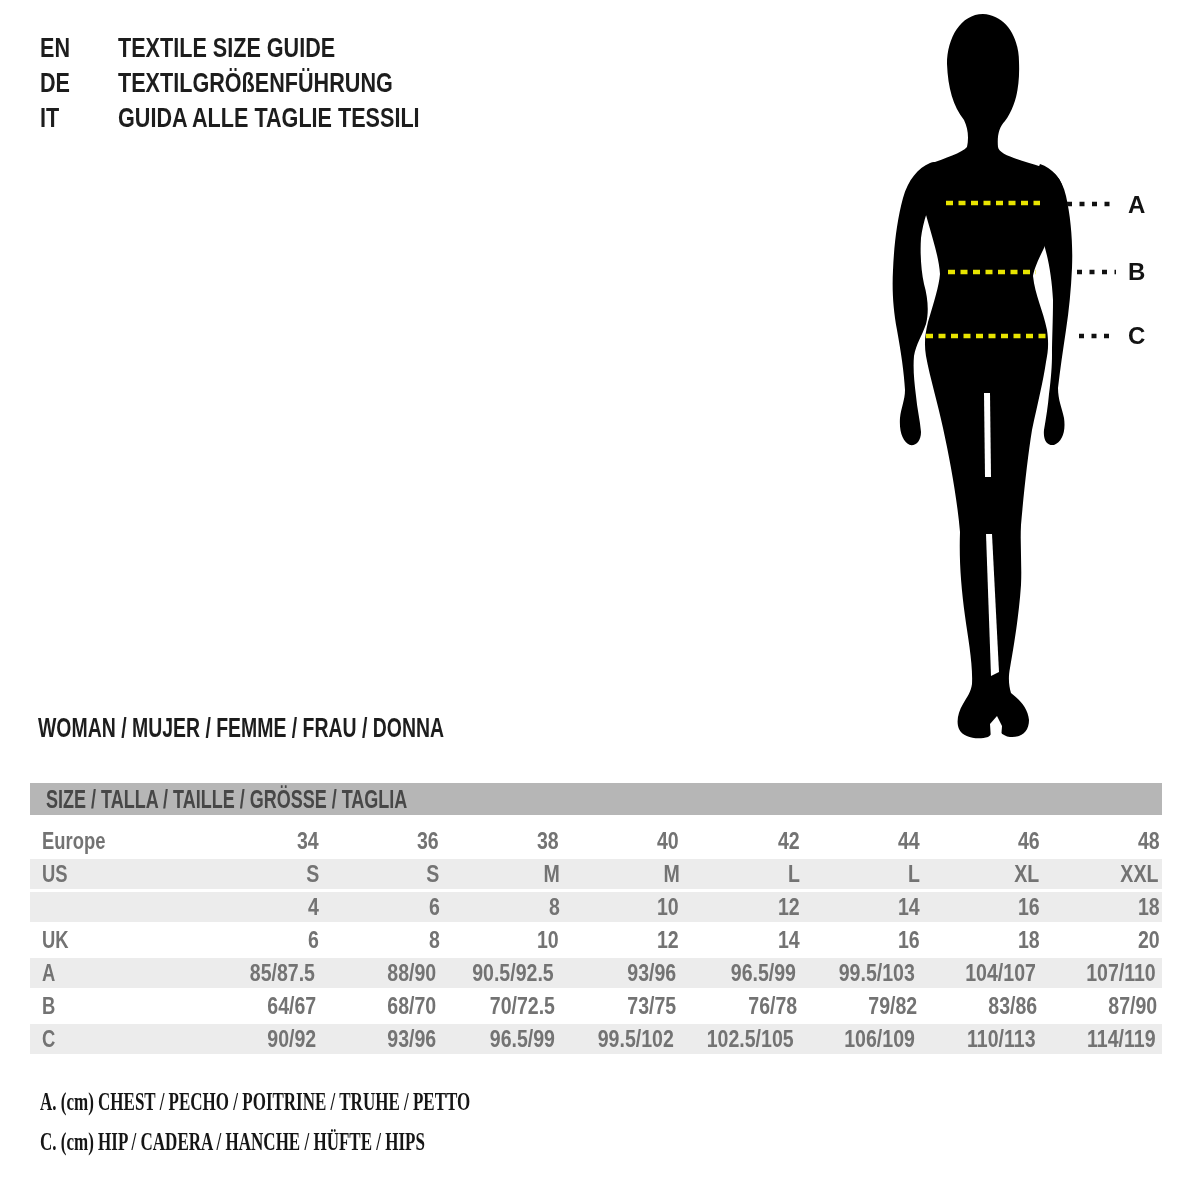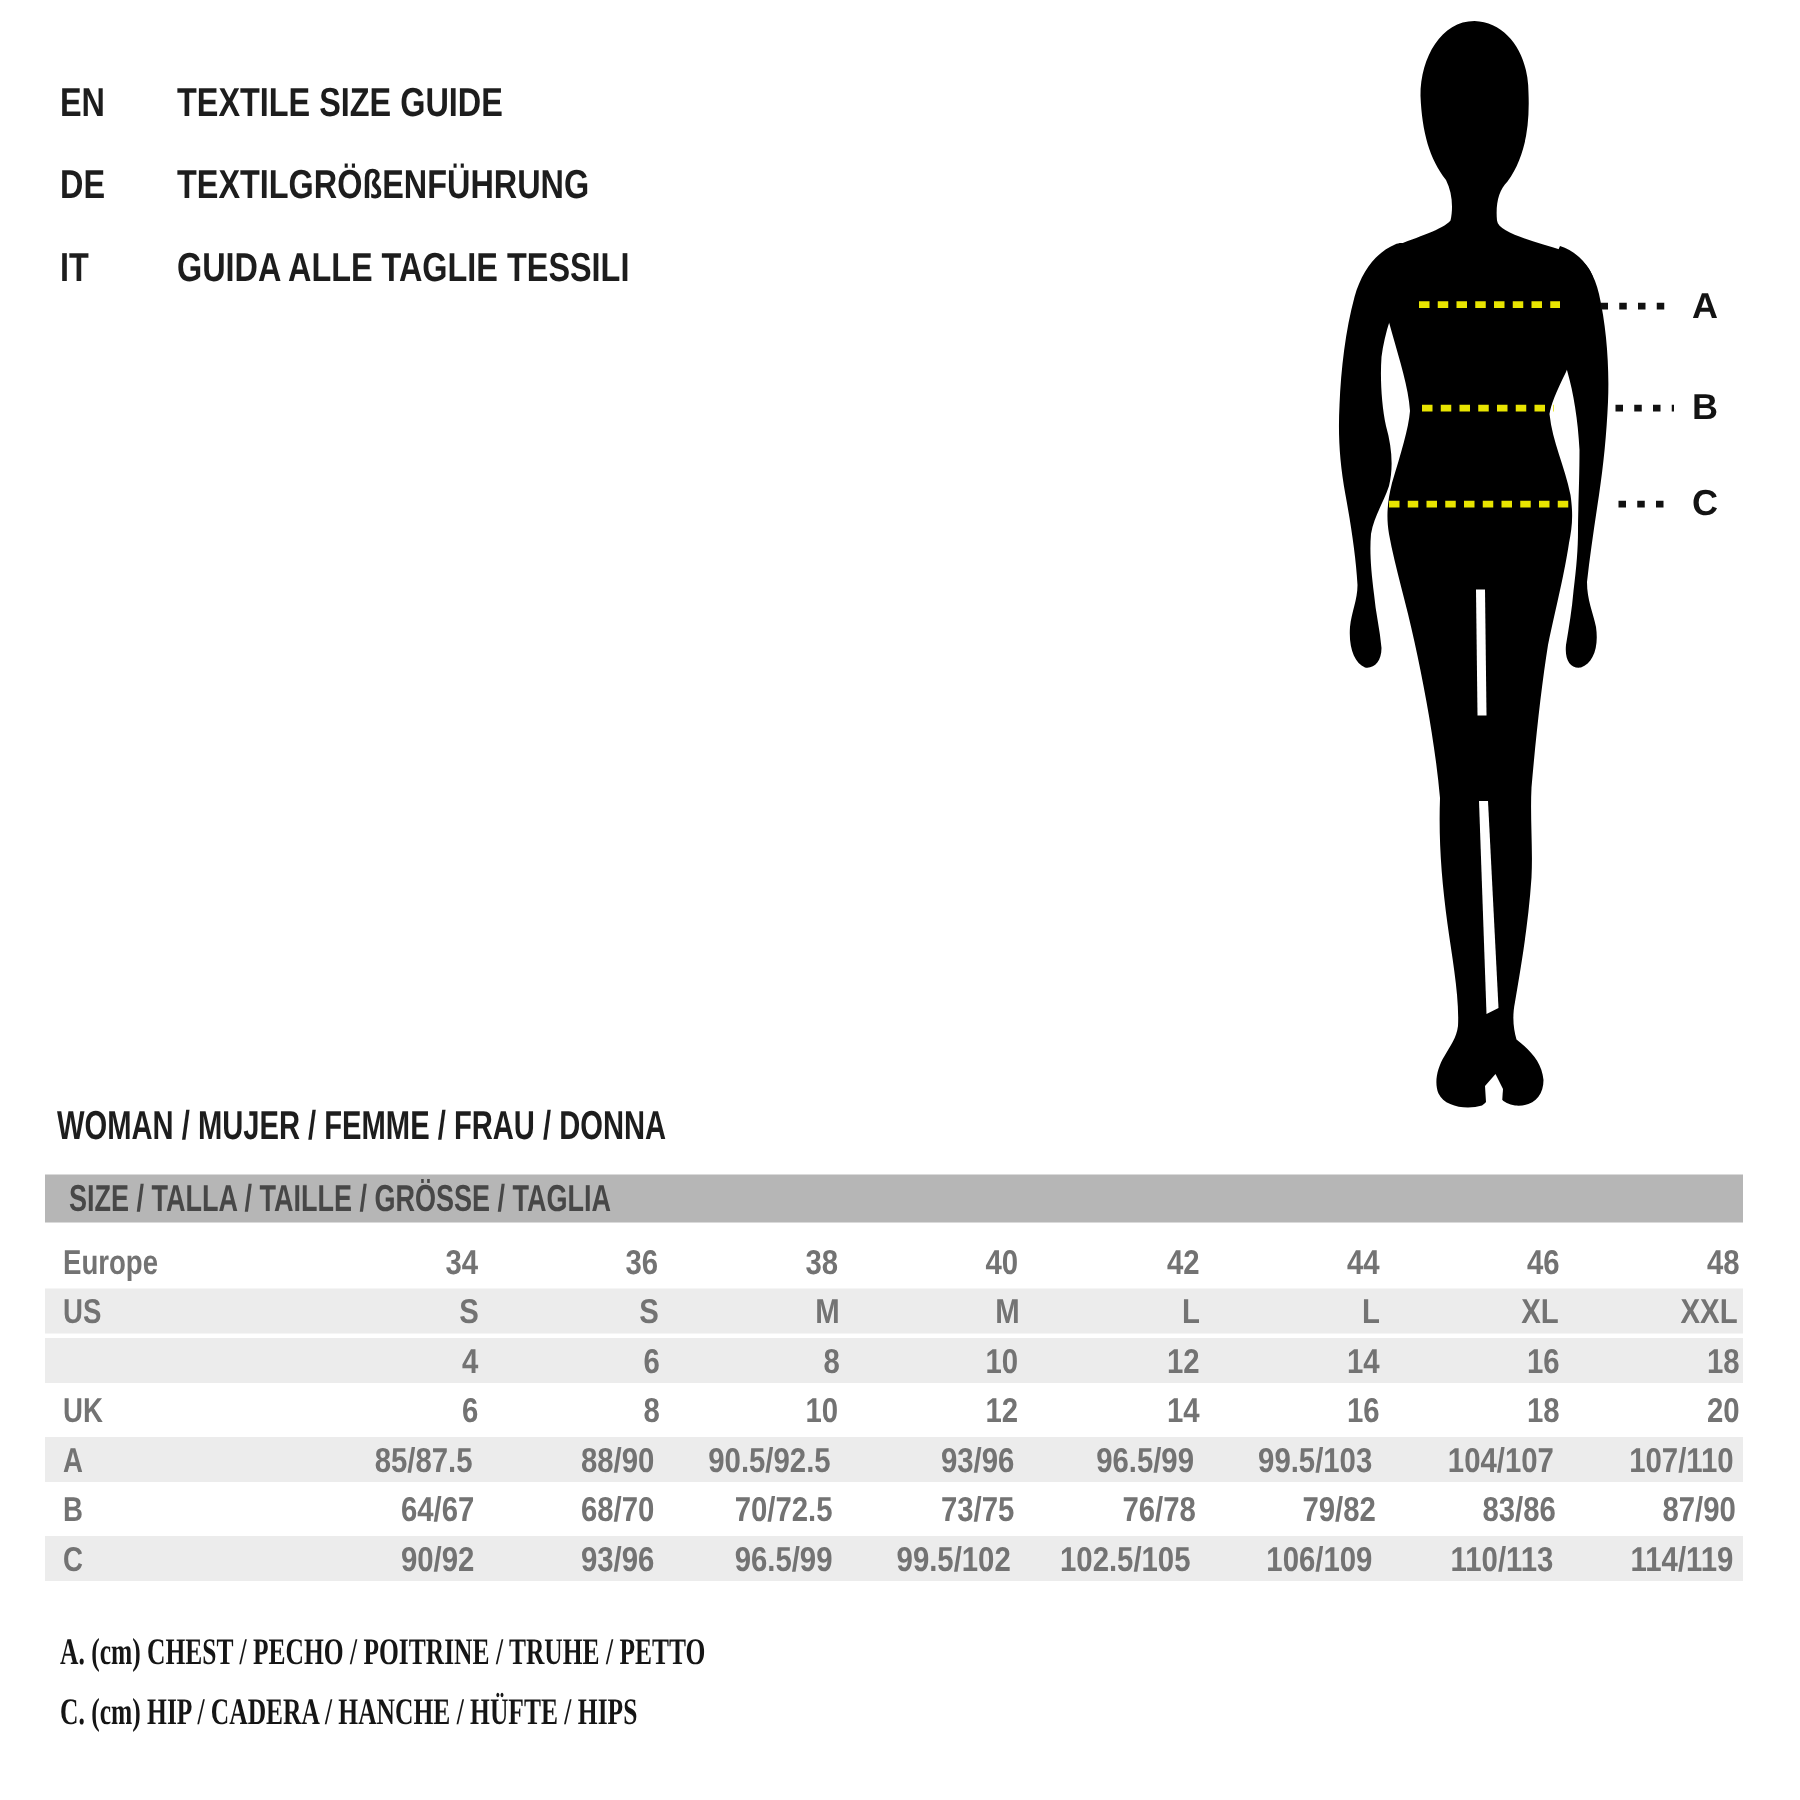--- a/index.html
+++ b/index.html
@@ -18,27 +18,27 @@
   
   .cx{display:inline-block;white-space:nowrap;transform-origin:0 50%;}
   .cxc{display:inline-block;white-space:nowrap;transform-origin:50% 50%;}
   .s68{transform:scaleX(.68);}
   .s72{transform:scaleX(.72);}
   .s80{transform:scaleX(.80);}
   .s85{transform:scaleX(.85);}
 
   
   .lang{left:40px;top:31px;}
-  .lang-row{display:flex;align-items:center;height:35px;font-size:27px;margin-top:20px;}
+  .lang-row{display:flex;align-items:center;height:35px;font-size:27px;}
   .lang-code{flex:0 0 78px;}
   
   .fig{left:850px;top:0;width:350px;height:760px;}
   .marker{left:1128px;width:30px;height:30px;line-height:30px;font-size:24px;color:#131313;}
   
-  .section-title{left:38px;top:737px;font-size:27px;line-height:27px;}
+  .section-title{left:38px;top:715px;font-size:27px;line-height:27px;}
   
   .size-table{left:30px;top:783px;width:1132px;}
   .thead{height:32px;line-height:32px;background:var(--bar);color:var(--bartext);
          font-size:25px;padding-left:16px;box-sizing:border-box;margin-bottom:11px;}
   .trow{display:flex;height:30px;line-height:30px;margin-bottom:3px;font-size:23px;color:#737373;}
   .trow.shaded{background:var(--shade);}
   .tlabel{flex:0 0 170px;padding-left:12px;box-sizing:border-box;}
   .tcell{flex:1 1 0;text-align:right;}
   
   .legend{left:40px;top:1082px;}

